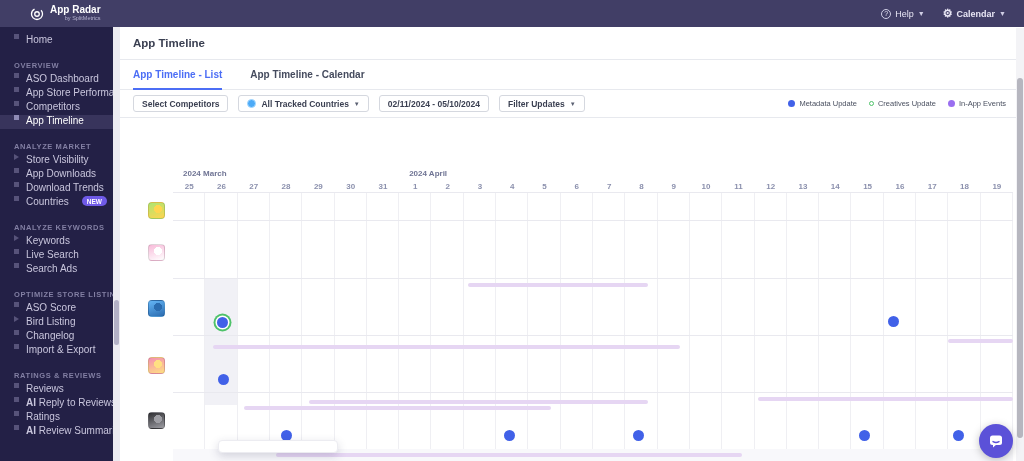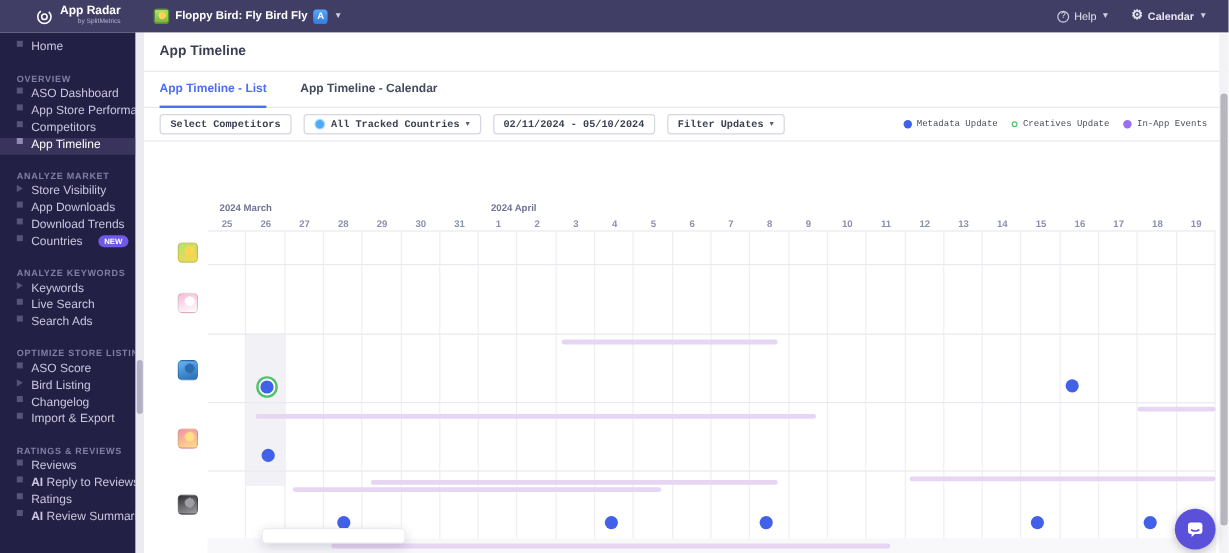--- a/index.html
+++ b/index.html
@@ -42,21 +42,21 @@
   .sb-thumb { position:absolute; left:1px; top:273px; width:5px; height:45px; background:#b3b1c6; border-radius:3px; }
 
   
   .main { position:absolute; left:120px; top:27px; width:904px; height:434px; background:#fff; }
   .page-head { height:33px; border-bottom:1px solid #e7e9ee; display:flex; align-items:center; padding-left:13px; }
   .page-title { font-size:11.5px; font-weight:bold; color:#3a3f51; }
   .tabs { height:30px; border-bottom:1px solid #e7e9ee; display:flex; align-items:stretch; padding-left:13px; gap:28px; }
   .tab { display:flex; align-items:center; font-size:10px; font-weight:bold; color:#454b5e; cursor:pointer; position:relative; }
   .tab.active { color:#4c6ef5; }
   .tab.active::after { content:""; position:absolute; left:0; right:0; bottom:-1px; height:2px; background:#4c6ef5; }
-  .toolbar { height:28px; border-bottom:1px solid #e7e9ee; display:flex; align-items:center; padding-left:13px; gap:10px;font-family:Liberation Mono, monospace; }
+  .toolbar { height:28px; border-bottom:1px solid #e7e9ee; display:flex; align-items:center; padding-left:13px; gap:10px; }
   .btn { height:17px; border:1px solid #d5d8df; border-radius:3px; background:#fff; display:flex; align-items:center; gap:5px; padding:0 8px; font-size:8.5px; font-weight:bold; color:#3a3f51; cursor:pointer; white-space:nowrap; }
   .globe { width:9px; height:9px; border-radius:50%; background:#4dabf7; border:1.5px solid #a5d8ff; }
   .btn .caret2 { font-size:6px; color:#5a6072; }
   .legend { margin-left:auto; display:flex; align-items:center; gap:12px; padding-right:18px; }
   .lg-item { display:flex; align-items:center; gap:4px; font-size:7.5px; color:#4a5060; cursor:pointer; white-space:nowrap; }
   .lg-dot { width:7px; height:7px; border-radius:50%; }
   .lg-dot.outline { background:#fff !important; border:1.5px solid currentColor; width:5px; height:5px; }
 
   .section-head { padding:10px 0 0 13px; }
   .sec-title { font-size:11px; font-weight:bold; color:#3a3f51; }
@@ -98,26 +98,20 @@
   <div class="topbar">
     <div class="brand">
       <svg class="brand-logo" viewBox="0 0 16 16">
         <circle cx="8" cy="8" r="6.3" fill="none" stroke="#fff" stroke-width="1.5" stroke-dasharray="26 8"></circle>
         <circle cx="8" cy="8" r="2.6" fill="none" stroke="#fff" stroke-width="1.5"></circle>
       </svg>
       <div class="brand-text">
         <div class="brand-name">App Radar</div>
         <div class="brand-sub">by SplitMetrics</div>
       </div>
-    </div>
-    <div class="app-selector">
-      <span class="app-ico"></span>
-      <span class="app-name">Floppy Bird: Fly Bird Fly</span>
-      <span class="store-badge">A</span>
-      <span class="caret">▼</span>
     </div>
     <div class="topbar-right">
       <div class="tb-link">
         <span class="help-q">?</span>
         <span>Help</span>
         <span class="caret">▼</span>
       </div>
       <div class="tb-link tb-bold">
         <span class="gear">⚙</span>
         <span>Calendar</span>

